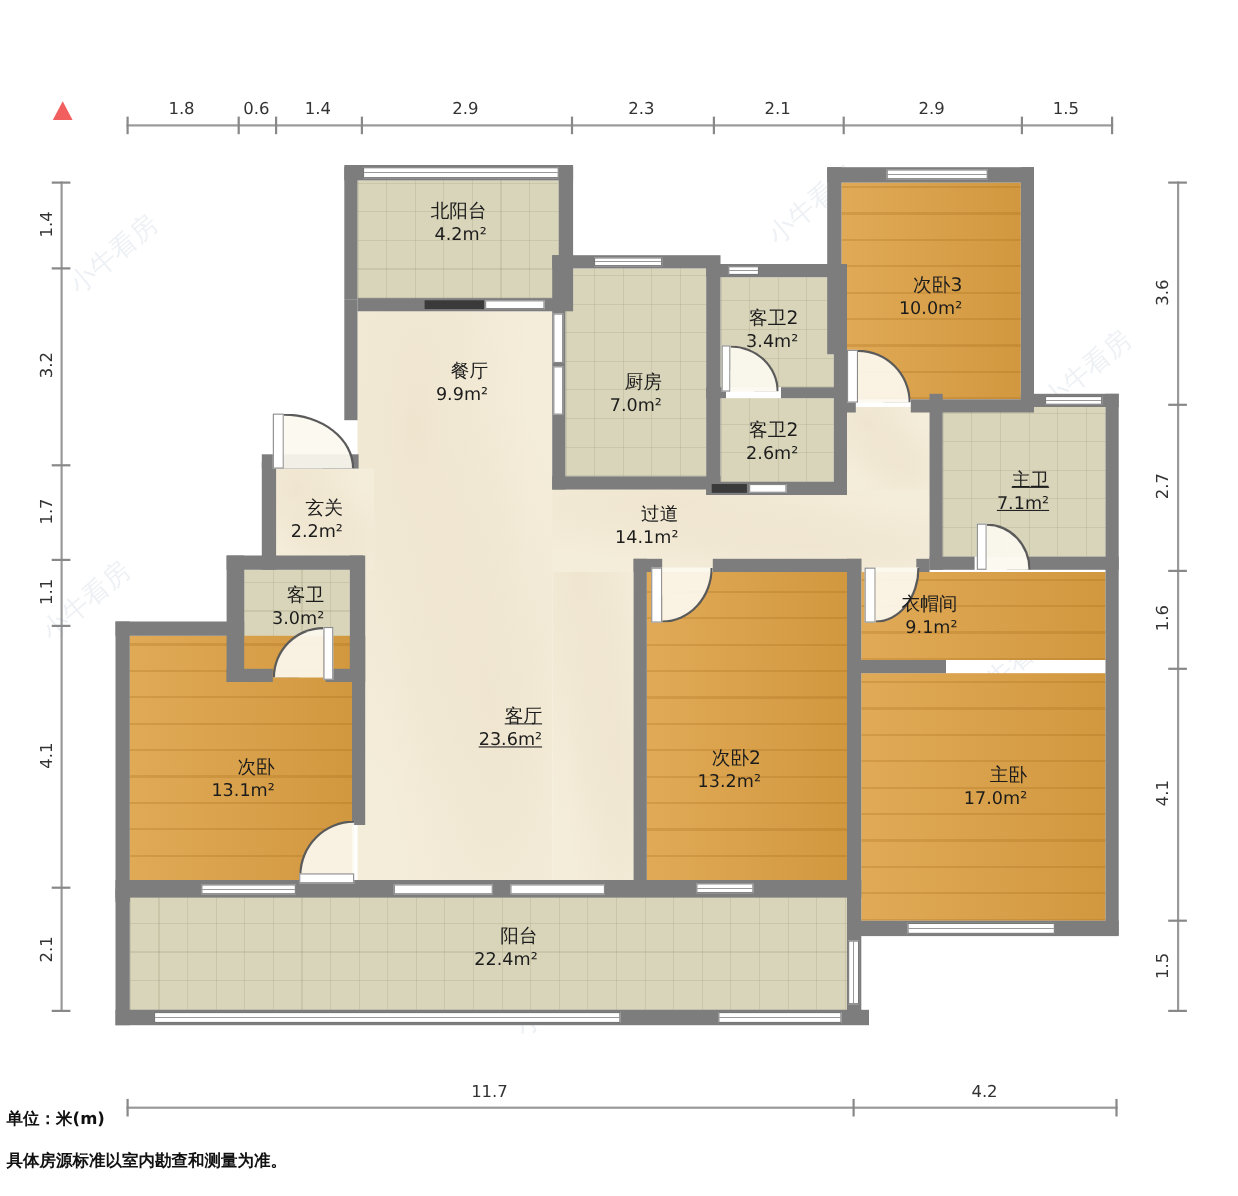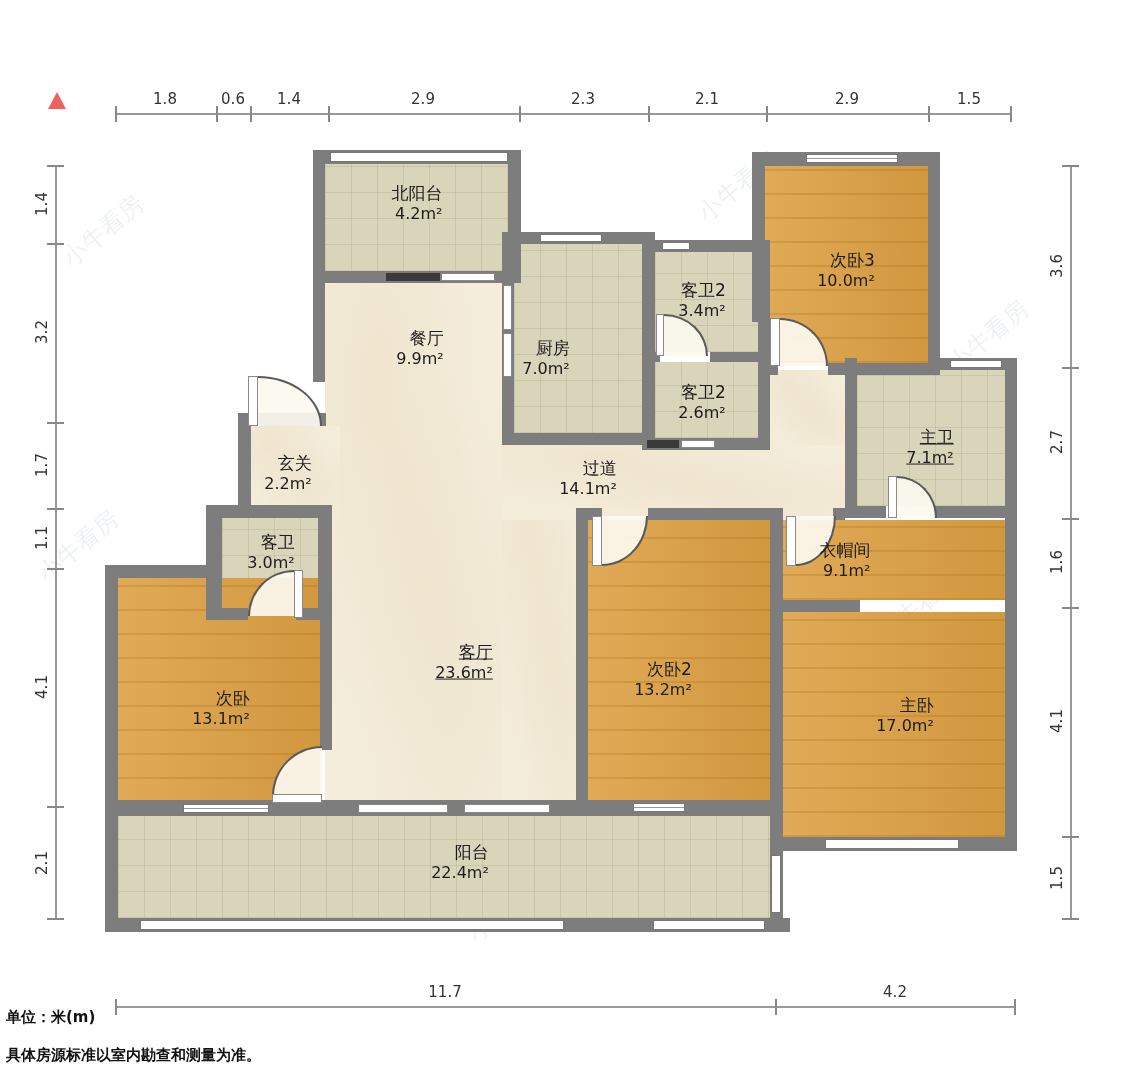--- a/index.html
+++ b/index.html
@@ -166,21 +166,21 @@
   <div class="abs arc arc-tr" style="left:664px;top:314px;width:44px;height:42px;"></div>
 
   <div class="room-label" style="left:417px;top:203px;">
     <div class="nm">北阳台</div>
       <div class="ar">4.2m²</div>
     </div>
   <div class="room-label" style="left:420px;top:348px;">
     <div class="nm">餐厅</div>
       <div class="ar">9.9m²</div>
     </div>
-  <div class="room-label" style="left:546px;top:358px;">
+  <div class="room-label" style="left:578px;top:358px;">
     <div class="nm">厨房</div>
       <div class="ar">7.0m²</div>
     </div>
   <div class="room-label" style="left:702px;top:300px;">
     <div class="nm">客卫2</div>
       <div class="ar">3.4m²</div>
     </div>
   <div class="room-label" style="left:846px;top:270px;">
     <div class="nm">次卧3</div>
       <div class="ar">10.0m²</div>
@@ -210,21 +210,21 @@
       <div class="ar">9.1m²</div>
     </div>
   <div class="room-label" style="left:221px;top:708px;">
     <div class="nm">次卧</div>
       <div class="ar">13.1m²</div>
     </div>
   <div class="room-label" style="left:464px;top:662px;text-decoration:underline;">
     <div class="nm">客厅</div>
       <div class="ar">23.6m²</div>
     </div>
-  <div class="room-label" style="left:663px;top:679px;">
+  <div class="room-label" style="left:663px;top:700px;">
     <div class="nm">次卧2</div>
       <div class="ar">13.2m²</div>
     </div>
   <div class="room-label" style="left:905px;top:715px;">
     <div class="nm">主卧</div>
       <div class="ar">17.0m²</div>
     </div>
   <div class="room-label" style="left:460px;top:862px;">
     <div class="nm">阳台</div>
       <div class="ar">22.4m²</div>

